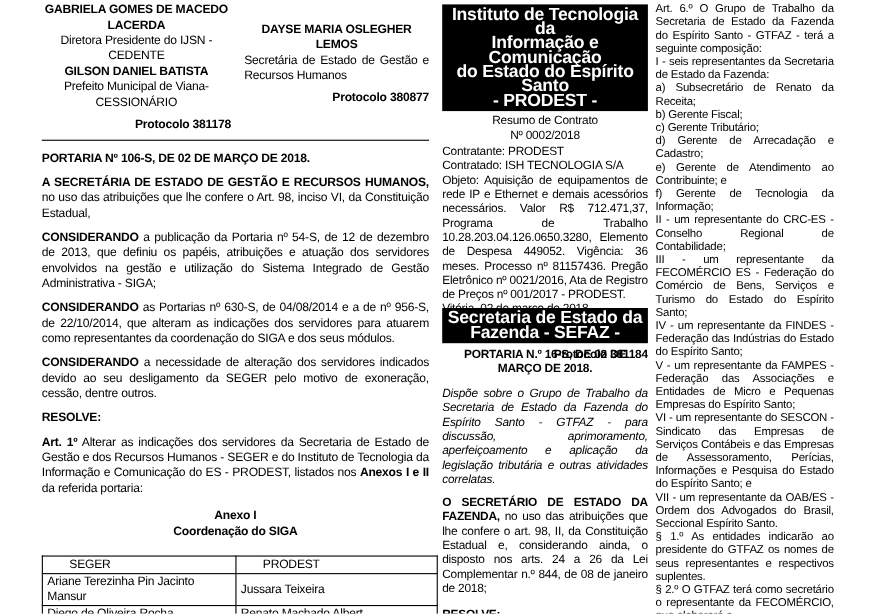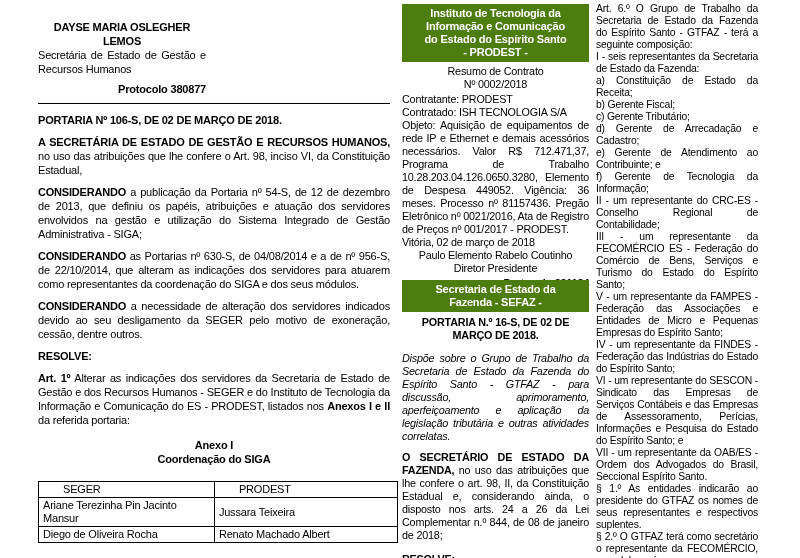--- a/index.html
+++ b/index.html
@@ -21,40 +21,47 @@
   .doc-title{font-weight:bold;margin-top:9px;}
   .center-head{font-weight:bold;text-align:center;margin-top:9px;}
   table.anexo{border-collapse:collapse;width:360px;margin-top:15px;font-size:11px;}
   table.anexo th,table.anexo td{border:1.5px solid #000;text-align:left;font-weight:normal;
         padding:1px 4px;height:13px;line-height:13px;}
   table.anexo th{font-weight:normal;padding-left:24px;}
   table.anexo col.c1{width:49%;}
   
   .col3a{position:absolute;left:402px;top:4px;width:187px;font-size:10.8px;line-height:13px;}
   .col3b{position:absolute;left:402px;top:280px;width:187px;font-size:10.8px;line-height:13px;}
-  .blackbox{background:#4d7c0f;color:#fff;font-weight:bold;text-align:center;
-        padding:3px 2px;font-size:11px;line-height:13px;}
+  .blackbox{background:#000000;color:#fff;font-weight:bold;text-align:center;
+        padding:3px 2px;font-size:16px;line-height:13px;}
   .c3-center{text-align:center;}
   .c3-p{text-align:justify;margin-top:2px;}
   .c3-title{font-weight:bold;text-align:center;margin-top:4px;}
   .ementa{font-style:italic;text-align:justify;margin-top:10px;}
   .resolve{font-weight:bold;margin-top:10px;}
   .mt3{margin-top:3px;text-align:center;}
   .mt8{margin-top:8px;}
   
   .col4{position:absolute;left:596px;top:3px;width:162px;font-size:10.4px;line-height:12px;}
   .col4 .item{text-align:justify;}
 </style>
 </head>
 <body>
 
 <div class="page">
 
   <div class="col1">
     <div class="sig-row">
+      <div class="sig-block">
+        <div class="sig-name">GABRIELA GOMES DE MACEDO LACERDA</div>
+        <div class="sig-role">Diretora Presidente do IJSN - CEDENTE</div>
+        <div class="sig-name">GILSON DANIEL BATISTA</div>
+        <div class="sig-role">Prefeito Municipal de Viana- CESSIONÁRIO</div>
+        <div class="protocol">Protocolo 381178</div>
+      </div>
       <div class="sig-block right">
         <div class="sig-name">DAYSE MARIA OSLEGHER LEMOS</div>
         <div class="sig-role justify">Secretária de Estado de Gestão e Recursos Humanos</div>
         <div class="protocol">Protocolo 380877</div>
       </div>
     </div>
 
     <hr class="rule">
 
     <div class="doc-title">PORTARIA Nº 106-S, DE 02 DE MARÇO DE 2018.</div>
@@ -124,29 +131,29 @@
     </div>
     <div class="c3-title">PORTARIA N.º 16-S, DE 02 DE MARÇO DE 2018.</div>
     <div class="ementa">Dispõe sobre o Grupo de Trabalho da Secretaria de Estado da Fazenda do Espírito Santo - GTFAZ - para discussão, aprimoramento, aperfeiçoamento e aplicação da legislação tributária e outras atividades correlatas.</div>
     <p class="c3-p mt8"><b>O SECRETÁRIO DE ESTADO DA FAZENDA,</b><span> no uso das atribuições que lhe confere o art. 98, II, da Constituição Estadual e, considerando ainda, o disposto nos arts. 24 a 26 da Lei Complementar n.º 844, de 08 de janeiro de 2018;</span></p>
     <div class="resolve">RESOLVE:</div>
   </div>
 
   <div class="col4">
     <div class="item">Art. 6.º  O Grupo de Trabalho da Secretaria de Estado da Fazenda do Espírito Santo - GTFAZ - terá a seguinte composição:</div>
     <div class="item">I - seis representantes da Secretaria de Estado da Fazenda:</div>
-    <div class="item">a) Constituição de Estado da Receita;</div>
+    <div class="item">a) Subsecretário de Renato da Receita;</div>
     <div class="item">b) Gerente Fiscal;</div>
     <div class="item">c) Gerente Tributário;</div>
     <div class="item">d) Gerente de Arrecadação e Cadastro;</div>
     <div class="item">e) Gerente de Atendimento ao Contribuinte; e</div>
     <div class="item">f) Gerente de Tecnologia da Informação;</div>
     <div class="item">II - um representante do CRC-ES - Conselho Regional de Contabilidade;</div>
     <div class="item">III - um representante da FECOMÉRCIO ES - Federação do Comércio de Bens, Serviços e Turismo do Estado do Espírito Santo;</div>
+    <div class="item">IV - um representante da FINDES - Federação das Indústrias do Estado do Espírito Santo;</div>
     <div class="item">V - um representante da FAMPES - Federação das Associações e Entidades de Micro e Pequenas Empresas do Espírito Santo;</div>
-    <div class="item">IV - um representante da FINDES - Federação das Indústrias do Estado do Espírito Santo;</div>
     <div class="item">VI - um representante do SESCON - Sindicato das Empresas de Serviços Contábeis e das Empresas de Assessoramento, Perícias, Informações e Pesquisa do Estado do Espírito Santo; e</div>
     <div class="item">VII - um representante da OAB/ES - Ordem dos Advogados do Brasil, Seccional Espírito Santo.</div>
     <div class="item">§ 1.º  As entidades indicarão ao presidente do GTFAZ os nomes de seus representantes e respectivos suplentes.</div>
     <div class="item">§ 2.º  O GTFAZ terá como secretário o representante da FECOMÉRCIO, que elaborará a</div>
   </div>
 
 </div>
 
 </body></html>

